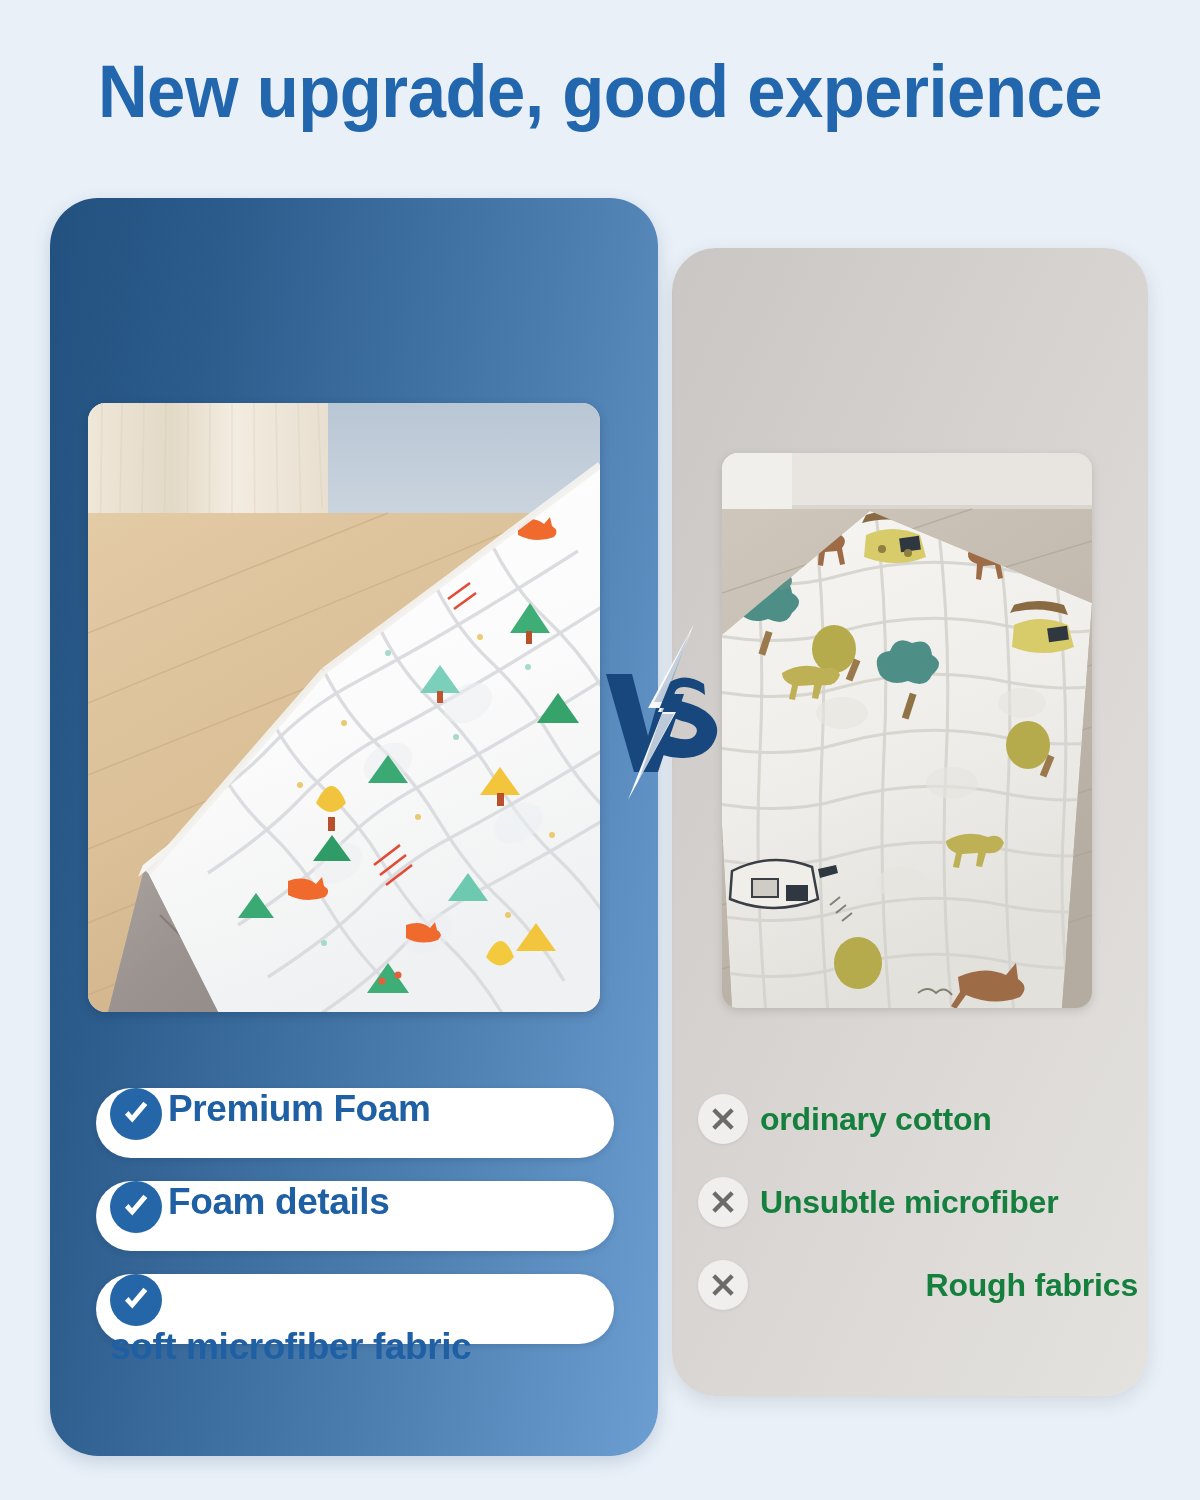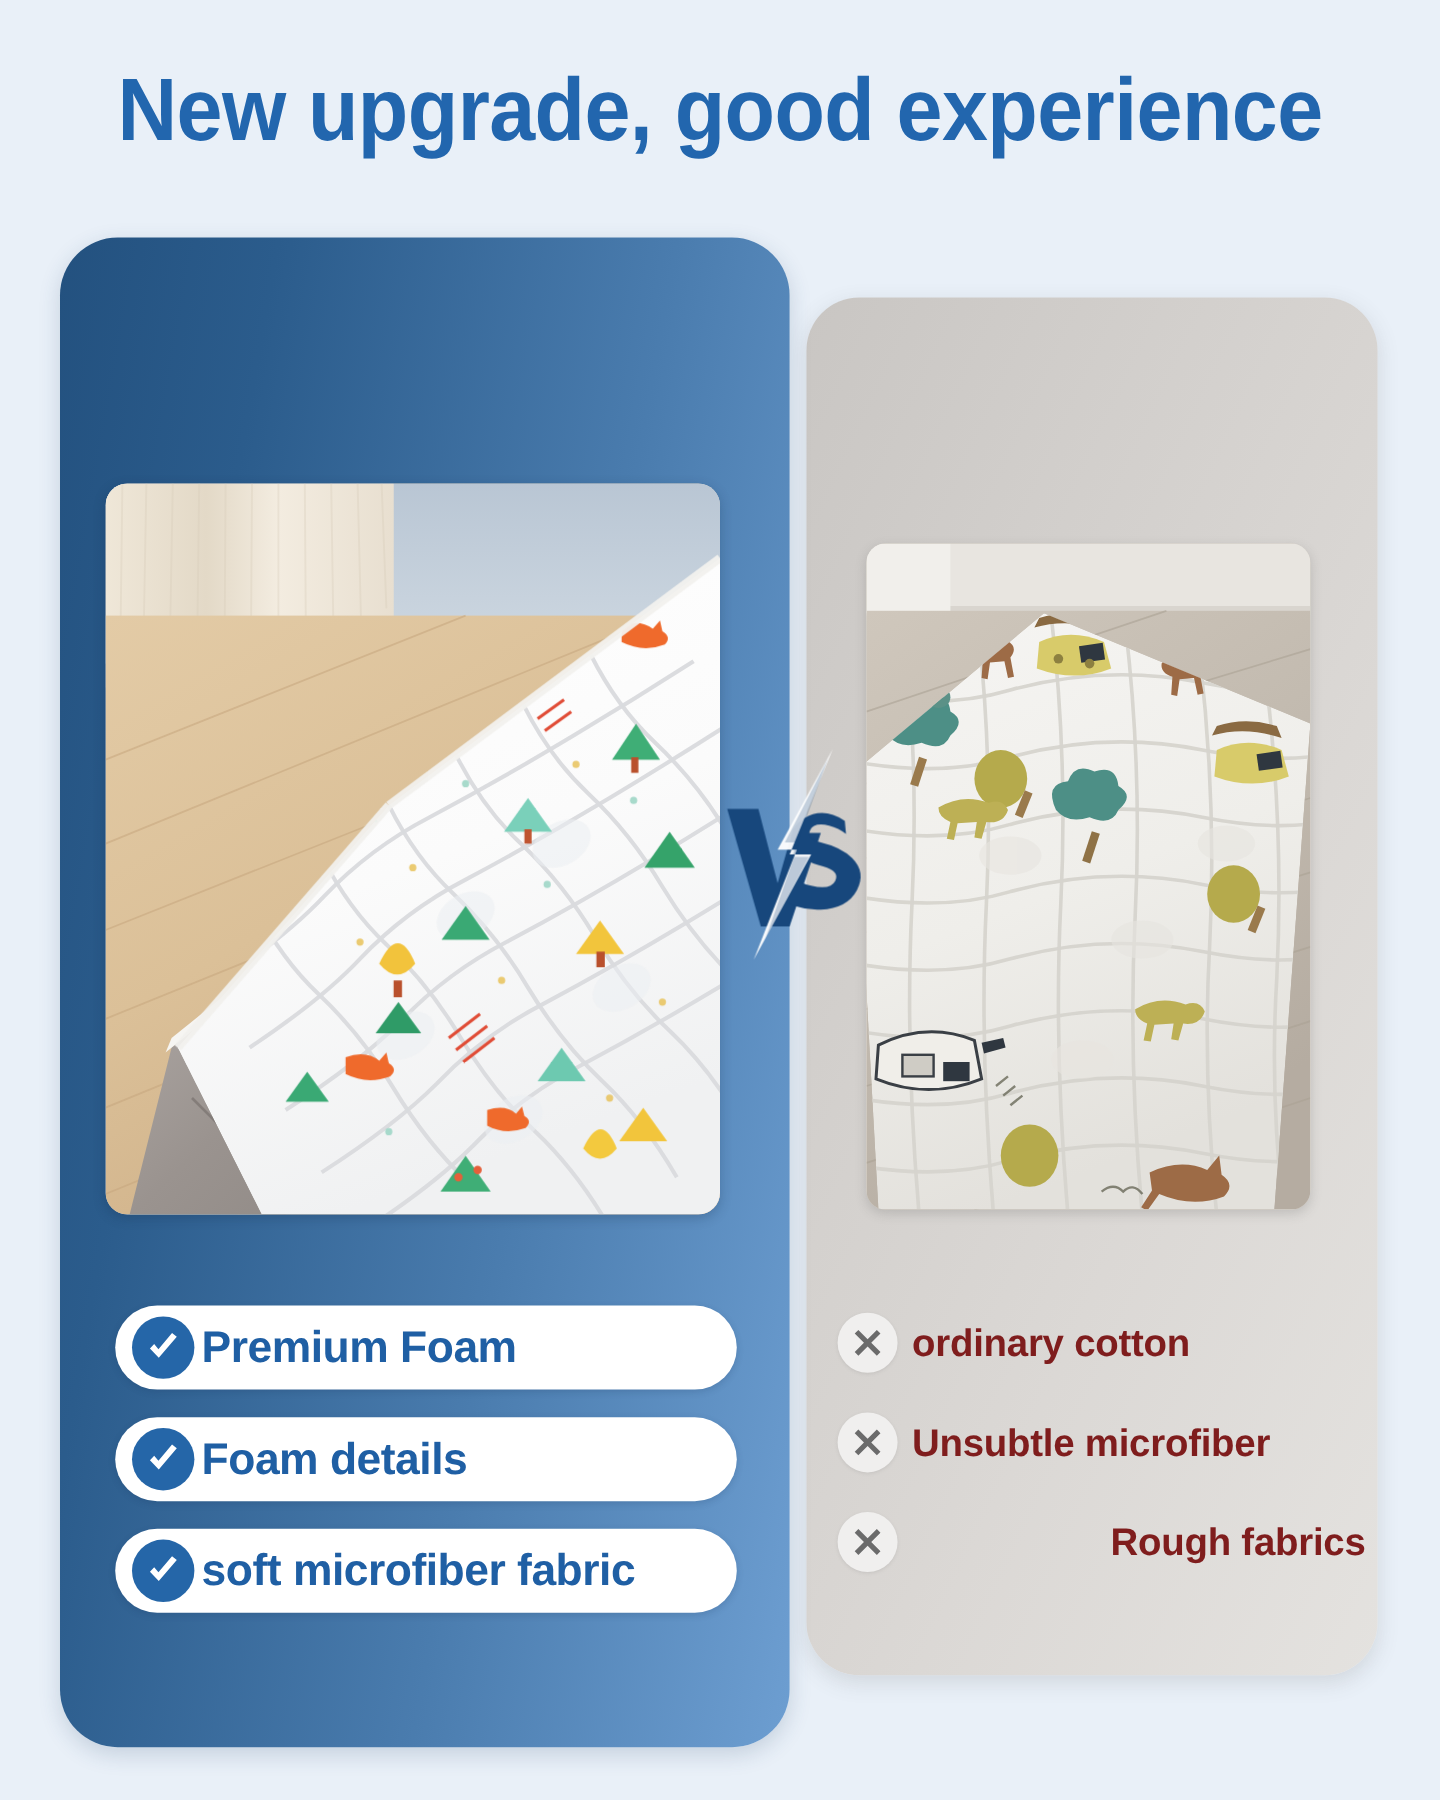--- a/index.html
+++ b/index.html
@@ -133,26 +133,25 @@
     width: 518px;
     z-index: 6;
   }
   .pill {
     position: relative;
     height: 70px;
     border-radius: 36px;
     background: #ffffff;
     box-shadow: 0 2px 6px rgba(20,50,90,0.18);
     display: flex;
-    align-items: center;
     padding-left: 14px;
     margin-bottom: 23px;
     box-sizing: border-box;
   }
-  .pill:last-child { margin-bottom: 0; }
+  .pill:last-child { margin-bottom: 0; flex-direction: column; }
 
   .check-icon {
     width: 52px;
     height: 52px;
     flex: 0 0 52px;
     border-radius: 50%;
     background: #2566a8;
     display: flex;
     align-items: center;
     justify-content: center;
@@ -195,21 +194,21 @@
     align-items: center;
     justify-content: center;
     margin-right: 12px;
     box-shadow: 0 1px 3px rgba(120,120,120,0.18);
   }
   .x-icon svg { width: 28px; height: 28px; display:block; }
 
   .con-label {
     font-size: 32px;
     font-weight: bold;
-    color: #7f1d1d;
+    color: #15803d;
     line-height: 38px;
     white-space: nowrap;
     letter-spacing: -0.2px;
   }
 </style>
 </head>
 <body>
 
 <div class="page-title">New upgrade, good experience</div>
 

